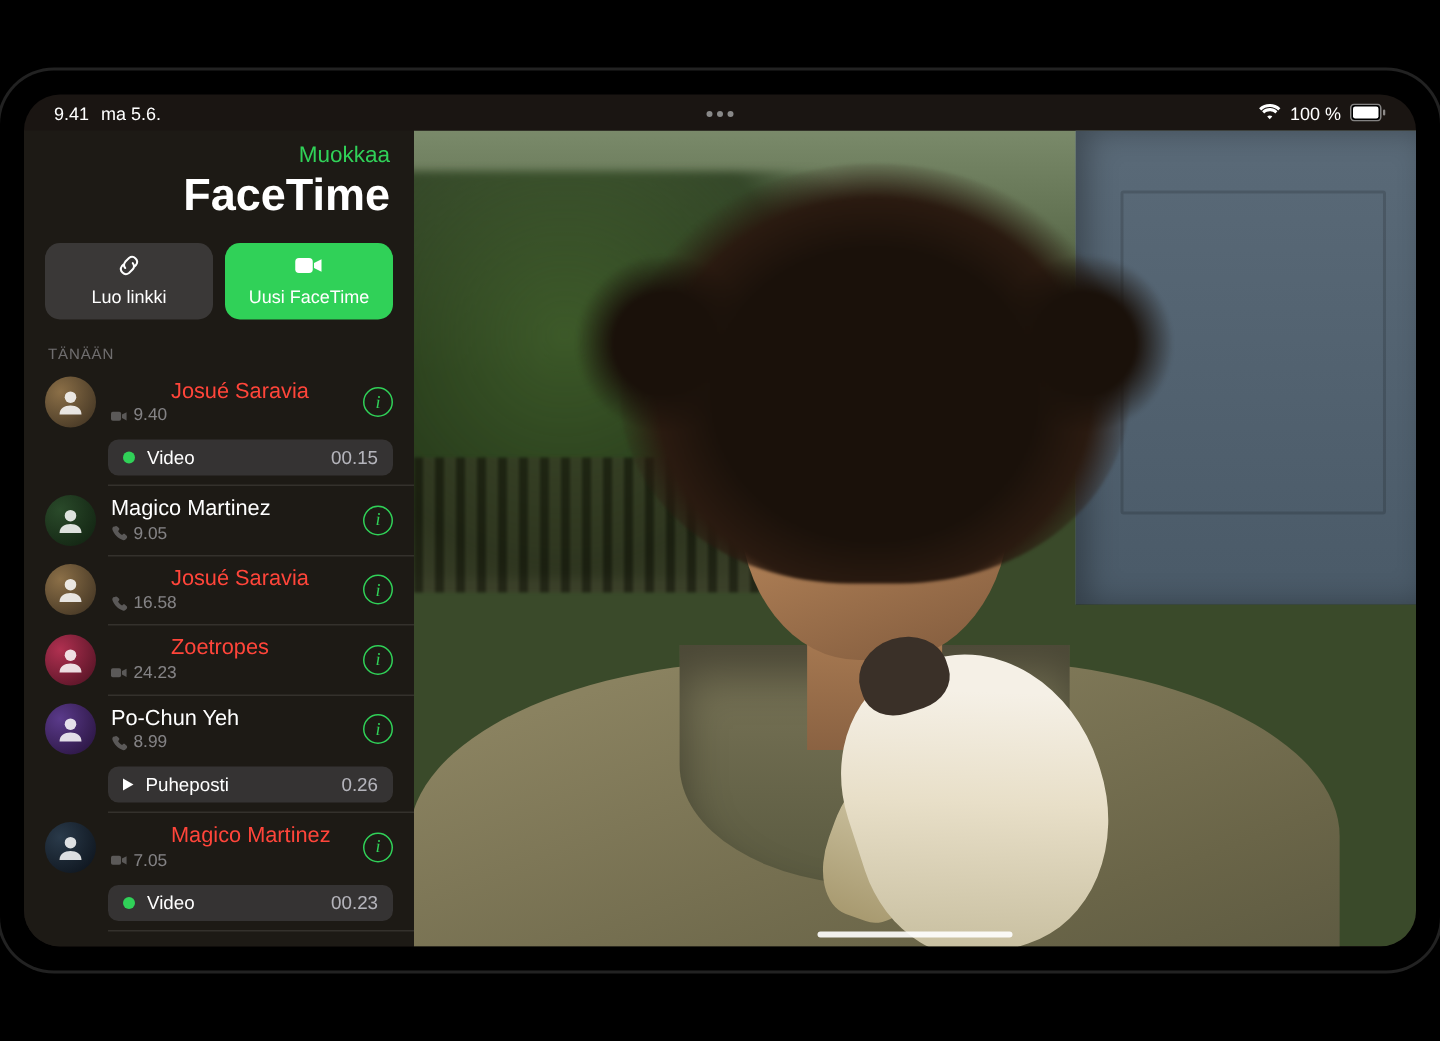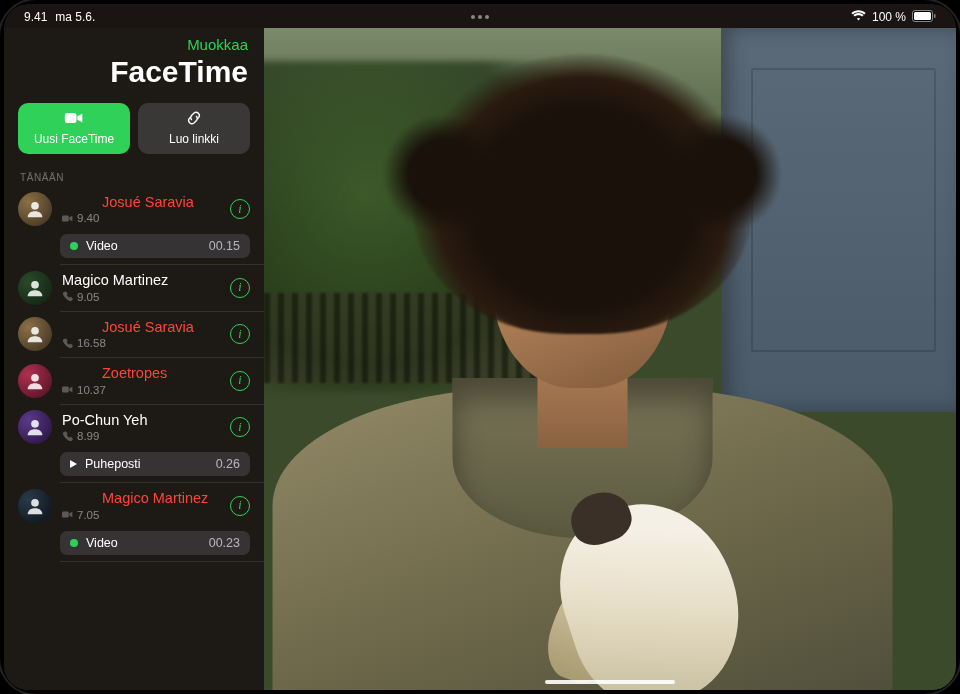--- a/index.html
+++ b/index.html
@@ -1,22 +1,22 @@
 <!DOCTYPE html>
 <html><head>
   <meta charset="utf-8">
   <style>
     * { margin: 0; padding: 0; box-sizing: border-box; font-family: -apple-system, BlinkMacSystemFont, "Helvetica Neue", sans-serif; }
     body { background: #000; display: flex; justify-content: center; align-items: center; min-height: 100vh; }
     
     .device-frame {
-      width: 960px; height: 694px;
+      width: 960px; height: 600px;
       background: #000;
       border-radius: 36px;
-      padding: 4px;
+      padding: 16px;
       position: relative;
       box-shadow: 0 0 0 2px #222;
     }
     
     .screen {
       width: 100%; height: 100%;
       background: #1a1512;
       border-radius: 24px;
       overflow: hidden;
       display: flex;
@@ -296,37 +296,37 @@
     </div>
 
     <div class="main-layout">
       <aside class="sidebar">
         <div class="sidebar-header">
           <div class="edit-link">Muokkaa</div>
           <div class="app-title">FaceTime</div>
         </div>
 
         <div class="button-row">
+          <button class="pill-btn secondary">
+            <span>
+              <svg viewBox="0 0 24 20" fill="none">
+                  <path d="M9 12 a4 4 0 0 1 0-5 l3-3 a4 4 0 0 1 5.6 5.6 l-1.2 1.2 M15 8 a4 4 0 0 1 0 5 l-3 3 a4 4 0 0 1 -5.6 -5.6 l1.2 -1.2" stroke="#fff" stroke-width="1.6" stroke-linecap="round"></path>
+                </svg>
+            </span>
+            <span>Luo linkki</span>
+          </button>
           <button class="pill-btn primary">
             <span>
               <svg viewBox="0 0 24 18" fill="#fff">
                   <rect x="1" y="3" width="14" height="12" rx="3"></rect>
                   <path d="M16 7 l6 -3 v10 l-6 -3 z"></path>
                 </svg>
             </span>
             <span>Uusi FaceTime</span>
           </button>
-          <button class="pill-btn secondary">
-            <span>
-              <svg viewBox="0 0 24 20" fill="none">
-                  <path d="M9 12 a4 4 0 0 1 0-5 l3-3 a4 4 0 0 1 5.6 5.6 l-1.2 1.2 M15 8 a4 4 0 0 1 0 5 l-3 3 a4 4 0 0 1 -5.6 -5.6 l1.2 -1.2" stroke="#fff" stroke-width="1.6" stroke-linecap="round"></path>
-                </svg>
-            </span>
-            <span>Luo linkki</span>
-          </button>
         </div>
 
         <div id="call-list">
             <div class="section-header first">TÄNÄÄN</div>
             <div class="call-item">
               <div class="avatar a1">
                 <svg viewBox="0 0 24 24" fill="rgba(255,255,255,0.85)">
                   <circle cx="12" cy="8.5" r="4.2"></circle>
                   <path d="M4 21 c0-4.2 3.6-6.5 8-6.5 s8 2.3 8 6.5 z"></path>
                 </svg>
@@ -402,21 +402,21 @@
               </div>
               <div class="call-info">
                 <div class="call-name missed">Zoetropes</div>
                 <div class="call-meta">
                   <span style="display:inline-flex;color:rgba(235,235,245,0.5)">
                     <svg viewBox="0 0 18 12" fill="currentColor">
                       <rect x="0" y="1" width="11" height="10" rx="2"></rect>
                       <path d="M12 4 l5 -2.5 v9 l-5 -2.5 z"></path>
                     </svg>
                   </span>
-                  <span>10.37</span>
+                  <span>24.23</span>
                 </div>
               </div>
               <button class="info-btn">i</button>
             </div>
             <div class="divider"></div>
             <div class="call-item">
               <div class="avatar a4">
                 <svg viewBox="0 0 24 24" fill="rgba(255,255,255,0.85)">
                   <circle cx="12" cy="8.5" r="4.2"></circle>
                   <path d="M4 21 c0-4.2 3.6-6.5 8-6.5 s8 2.3 8 6.5 z"></path>

